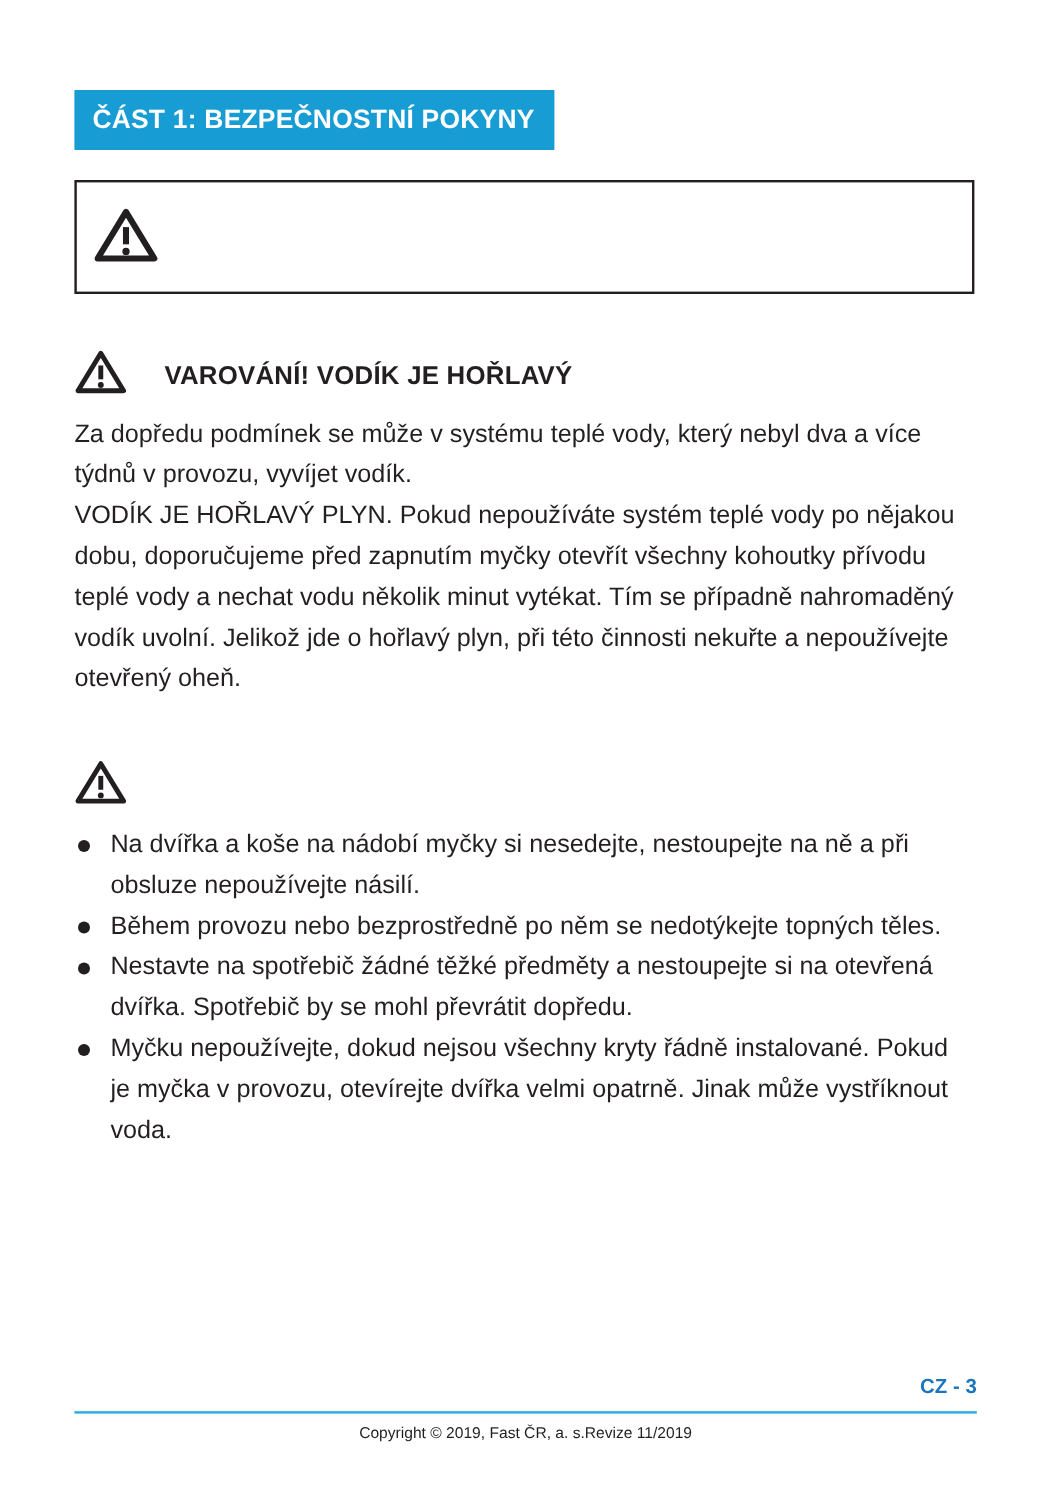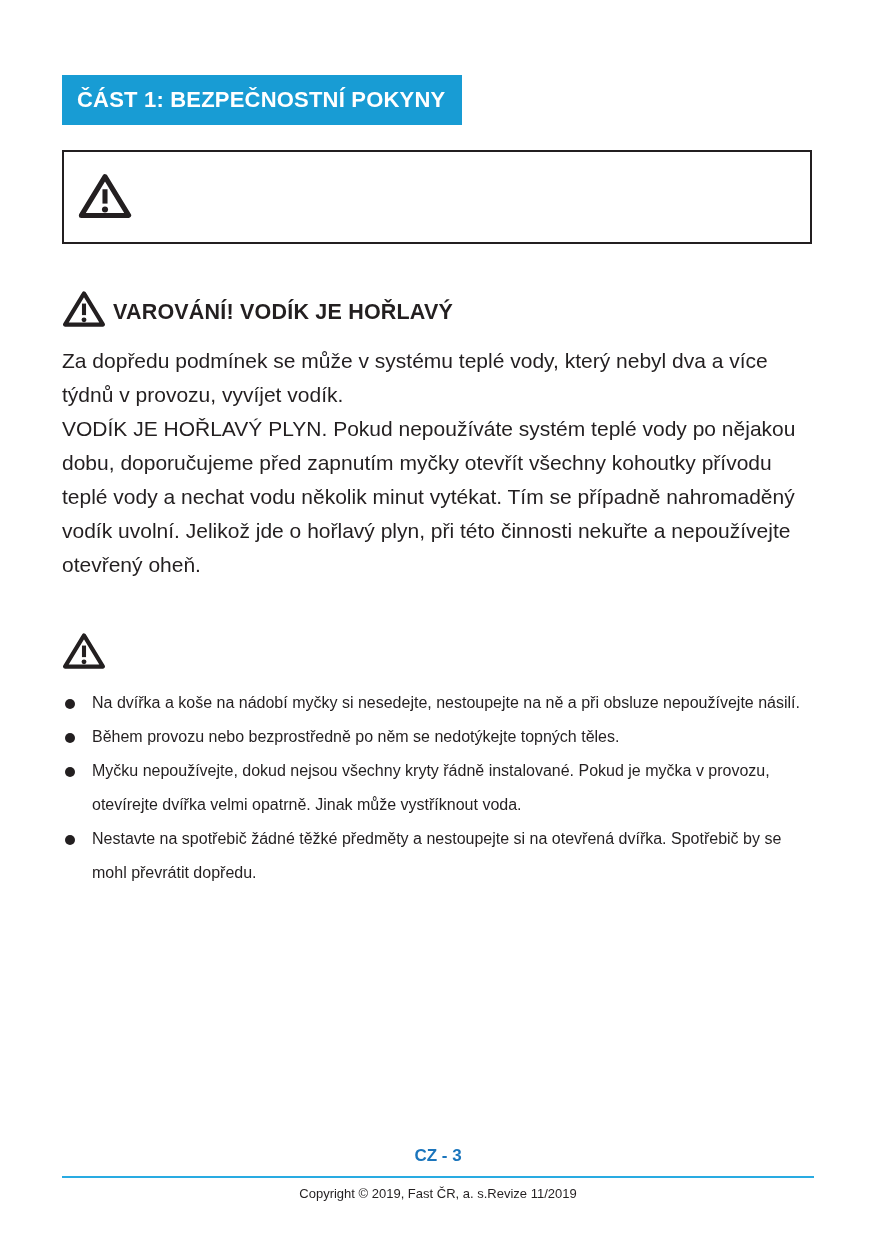--- a/index.html
+++ b/index.html
@@ -45,59 +45,59 @@
     font-size: 21px;
     font-weight: bold;
     font-style: italic;
     line-height: 33px;
     max-width: 560px;
   }
 
   .section-heading {
     display: flex;
     align-items: center;
-    gap: 7px;
+    gap: 31px;
     font-size: 21.5px;
     font-weight: bold;
     letter-spacing: 0.2px;
   }
   .section-heading.first { margin-top: 46px; }
   .section-heading.second { margin-top: 50px; }
 
   .body-text {
     margin-top: 10px;
     font-size: 21px;
     line-height: 34px;
   }
   .body-text p { margin: 0; }
 
   .bullet-list { margin-top: 10px; }
   .bullet {
     display: flex;
     align-items: flex-start;
-    font-size: 16px;
+    font-size: 21px;
     line-height: 34px;
   }
   .bullet-marker {
     flex: 0 0 auto;
     width: 10px;
     height: 10px;
     border-radius: 50%;
     background: #231f20;
     margin: 13px 17px 0 3px;
   }
 
   .footer {
     position: absolute;
     left: 62px;
     right: 56px;
     top: 1146px;
   }
   .page-number {
-    text-align: center;
+    text-align: right;
     color: #1b75bc;
     font-weight: bold;
     font-size: 17px;
   }
   .footer-rule {
     margin-top: 10px;
     height: 2px;
     background: #29abe2;
   }
   .footer-row {
@@ -159,25 +159,25 @@
       <div class="bullet">
         <span class="bullet-marker"></span>
         <span>Na dvířka a koše na nádobí myčky si nesedejte, nestoupejte na ně a při obsluze nepoužívejte násilí.</span>
       </div>
       <div class="bullet">
         <span class="bullet-marker"></span>
         <span>Během provozu nebo bezprostředně po něm se nedotýkejte topných těles.</span>
       </div>
       <div class="bullet">
         <span class="bullet-marker"></span>
-        <span>Myčku nepoužívejte, dokud nejsou všechny kryty řádně instalované. Pokud je myčka v provozu, otevírejte dvířka velmi opatrně. Jinak může vystříknout voda.</span>
+        <span>Nestavte na spotřebič žádné těžké předměty a nestoupejte si na otevřená dvířka. Spotřebič by se mohl převrátit dopředu.</span>
       </div>
       <div class="bullet">
         <span class="bullet-marker"></span>
-        <span>Nestavte na spotřebič žádné těžké předměty a nestoupejte si na otevřená dvířka. Spotřebič by se mohl převrátit dopředu.</span>
+        <span>Myčku nepoužívejte, dokud nejsou všechny kryty řádně instalované. Pokud je myčka v provozu, otevírejte dvířka velmi opatrně. Jinak může vystříknout voda.</span>
       </div>
     </div>
 
   </div>
 
   <div class="footer">
     <div class="page-number">CZ - 3</div>
     <div class="footer-rule"></div>
     <div class="footer-row">
       <span>Copyright © 2019, Fast ČR, a. s.</span>

